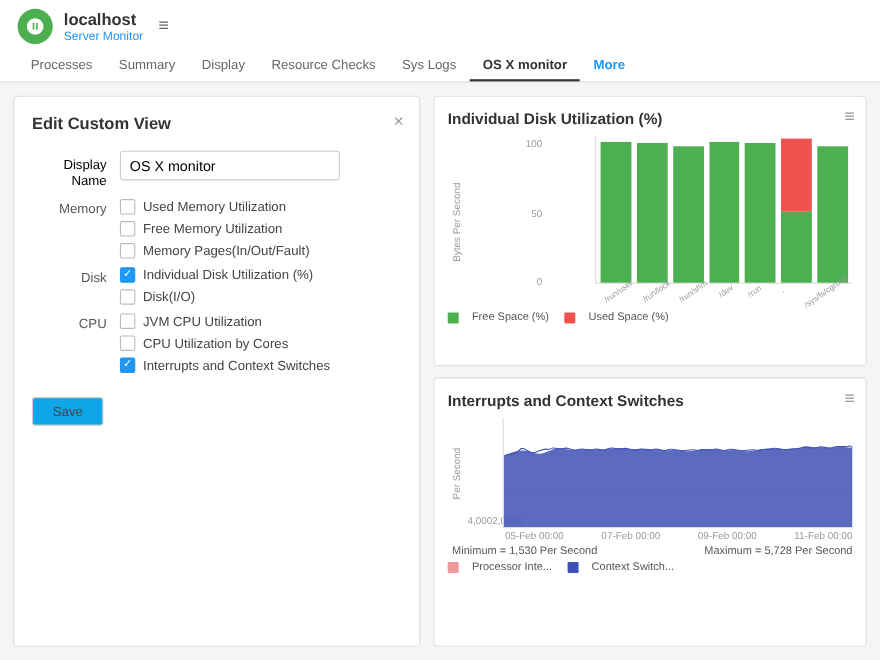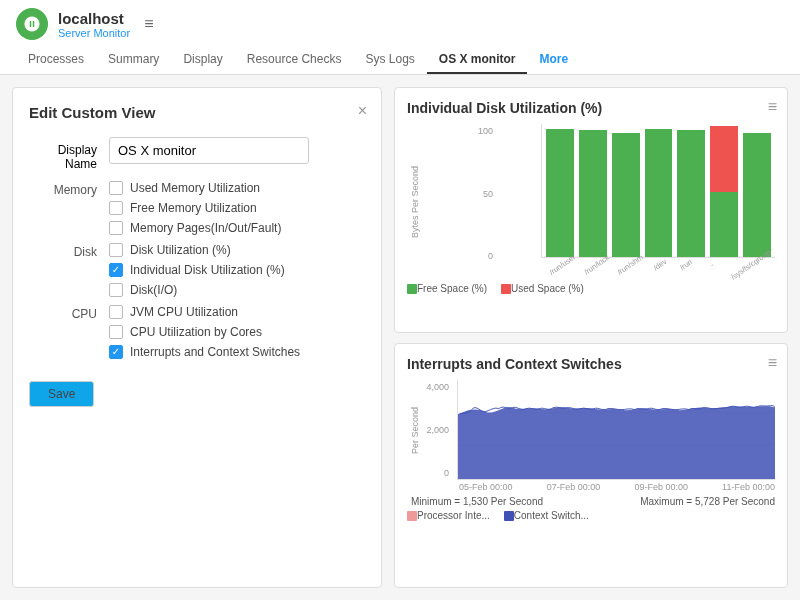--- a/index.html
+++ b/index.html
@@ -54,21 +54,21 @@
     .save-btn { margin-top: 14px; background: #0ea5e9; border: 1px solid #ccc; border-radius: 3px; padding: 5px 18px; font-size: 12px; color: #444; cursor: pointer; }
 
     
     .right-panel { flex: 1; display: flex; flex-direction: column; gap: 10px; overflow: hidden; }
 
     
     .chart-card { background: white; border: 1px solid #ddd; border-radius: 4px; padding: 12px; flex: 1; position: relative; overflow: hidden; }
     .chart-title { font-size: 14px; font-weight: 600; color: #333; margin-bottom: 8px; }
     .chart-menu { position: absolute; top: 10px; right: 10px; color: #999; cursor: pointer; font-size: 16px; }
     .chart-legend { display: flex; gap: 14px; margin-top: 6px; align-items: center; }
-    .legend-item { display: flex; align-items: flex-end; gap: 0; font-size: 10px; color: #555; }
+    .legend-item { display: flex; align-items: flex-end; gap: 12px; font-size: 10px; color: #555; }
     .legend-dot { width: 10px; height: 10px; border-radius: 1px; flex-shrink: 0; }
   </style>
 </head>
 <body>
 
 <div class="app-container">
 
   <div class="header">
     <div class="header-top">
       <div class="logo-circle">
@@ -127,24 +127,20 @@
           </div>
         </div>
       </div>
 
       
       <div class="section-block">
         <div class="section-header">
           <div class="section-name">Disk</div>
           <div class="checkbox-group">
             <div class="checkbox-item">
-              <div class="checkbox-custom"></div>
-              <label>Disk Utilization (%)</label>
-            </div>
-            <div class="checkbox-item">
               <div class="checkbox-custom checked"></div>
               <label>Individual Disk Utilization (%)</label>
             </div>
             <div class="checkbox-item">
               <div class="checkbox-custom"></div>
               <label>Disk(I/O)</label>
             </div>
           </div>
         </div>
       </div>
@@ -247,21 +243,21 @@
       </div>
 
       <div class="chart-card">
         <div class="chart-title">Interrupts and Context Switches</div>
         <span class="chart-menu">≡</span>
 
         <div style="display:flex; height:100px;">
 
           <div style="writing-mode:vertical-rl; transform:rotate(180deg); font-size:9px; color:#999; display:flex; align-items:center; justify-content:center; width:16px; margin-right:2px;">Per Second</div>
 
-          <div style="display:flex; flex-direction:column; justify-content:space-between; align-items:flex-end; padding-right:8px; padding-top:2px; padding-bottom:2px; width:32px;">
+          <div style="display:flex; flex-direction:row; justify-content:space-between; align-items:flex-end; padding-right:8px; padding-top:2px; padding-bottom:2px; width:32px;">
             <span style="font-size:9px;color:#999;">4,000</span>
             <span style="font-size:9px;color:#999;">2,000</span>
             <span style="font-size:9px;color:#999;">0</span>
           </div>
 
           <div style="flex:1; border-left:1px solid #ddd; border-bottom:1px solid #ddd; position:relative;">
             <svg width="100%" height="100%" viewBox="0 0 350 100" preserveAspectRatio="none">
 
               <line x1="0" y1="33" x2="350" y2="33" stroke="#eee" stroke-width="1"></line>
               <line x1="0" y1="66" x2="350" y2="66" stroke="#eee" stroke-width="1"></line>

